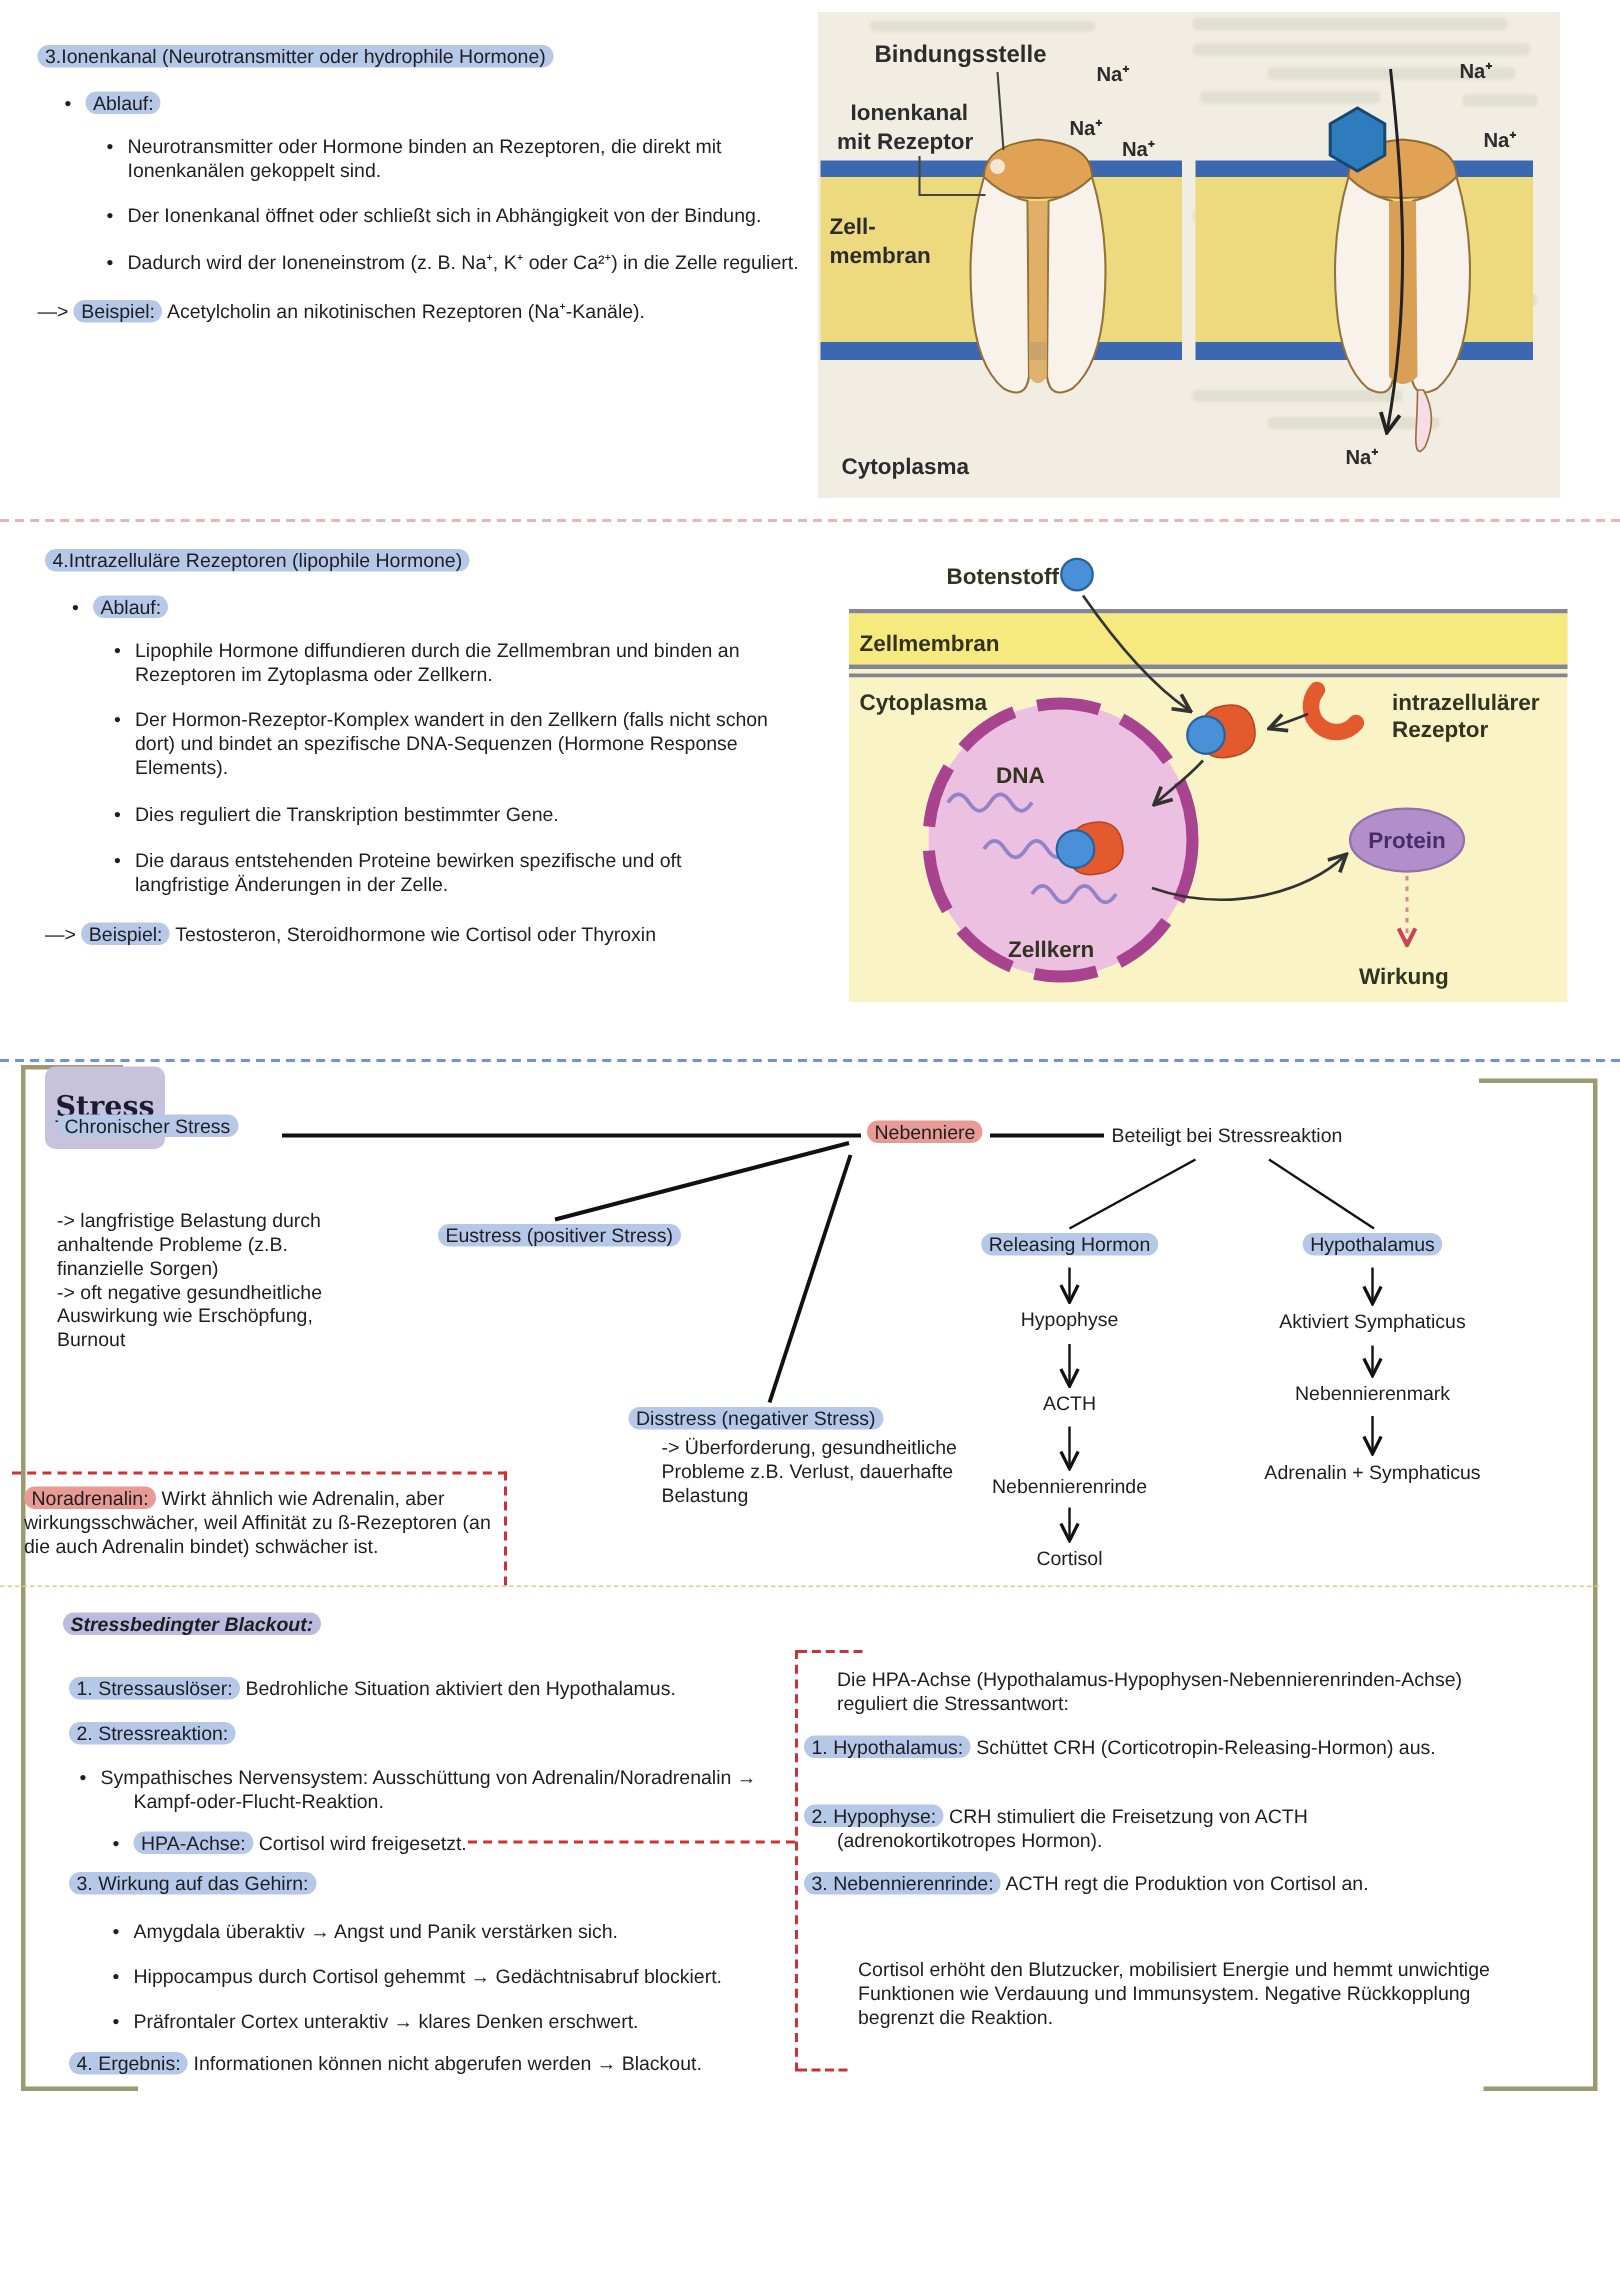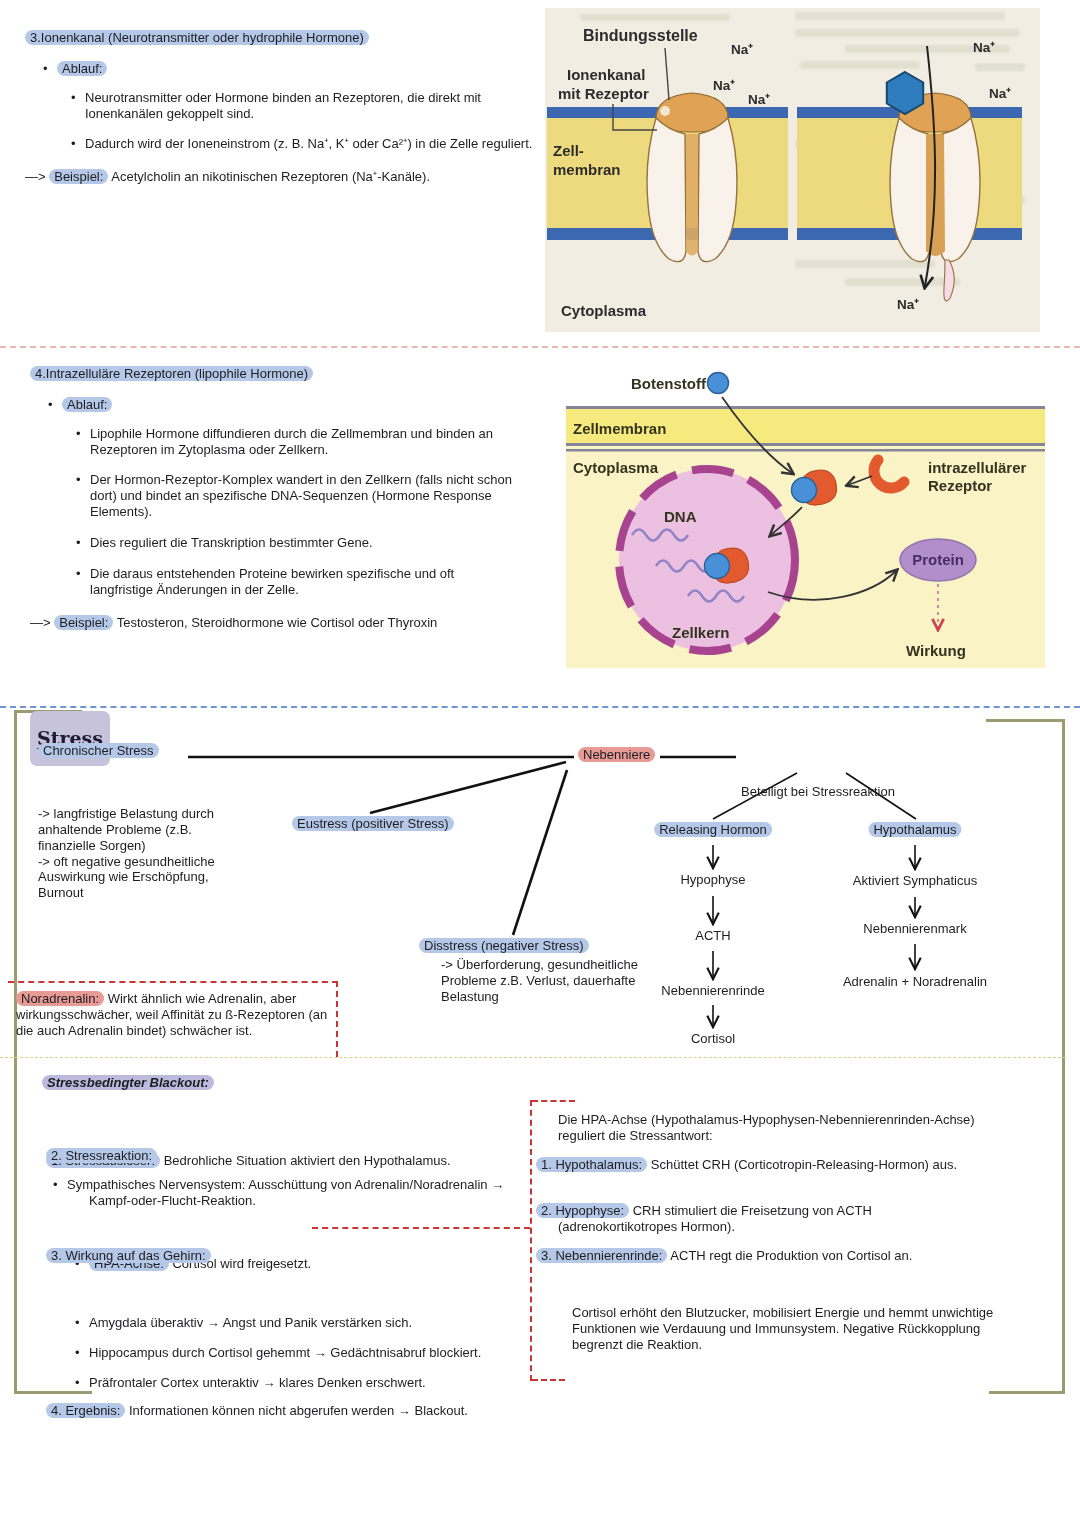--- a/index.html
+++ b/index.html
@@ -3,21 +3,21 @@
 <meta charset="utf-8">
 <style>
   html,body{margin:0;padding:0;background:#ffffff;}
   .page{position:relative;width:1080px;height:1527px;background:#ffffff;
         font-family:"Liberation Sans",sans-serif;color:#1d1d22;overflow:hidden;}
   .abs{position:absolute;}
   .pill{background:#b5c8e8;border-radius:9px;padding:0 5px;display:inline;box-decoration-break:clone;}
   .pill.red{background:#e79b94;}
   .pill.lav{background:#bdbade;}
   .preline{white-space:pre-line;margin-top:44px;}
-  .nowrap{white-space:nowrap;margin-top:35px;}
+  .nowrap{white-space:nowrap;}
   .hang{text-indent:-22px;}
   
   .sec{position:absolute;font-size:13px;line-height:1.22;}
   .sec .head{margin-bottom:15px;}
   .sec .ablauf-row{margin-left:32px;margin-bottom:13px;position:relative;}
   .sec .ablauf-row::before{content:"•";position:absolute;left:-14px;}
   .sec ul{list-style:none;margin:0;padding:0 0 0 60px;}
   .sec li{position:relative;margin-bottom:15px;max-width:452px;}
   .sec li::before{content:"•";position:absolute;left:-14px;}
   .beis{margin-top:17px;}
@@ -48,20 +48,21 @@
 </head>
 <body>
 
 <div class="page">
 
   <section class="sec" style="left:25px;top:30px;width:520px;">
     <div class="head"><span class="pill">3.Ionenkanal (Neurotransmitter oder hydrophile Hormone)</span></div>
     <div class="ablauf-row"><span class="pill">Ablauf:</span></div>
     <ul>
       <li>Neurotransmitter oder Hormone binden an Rezeptoren, die direkt mit Ionenkanälen gekoppelt sind.</li>
+      <li>Der Ionenkanal öffnet oder schließt sich in Abhängigkeit von der Bindung.</li>
       <li>Dadurch wird der Ioneneinstrom (z. B. Na⁺, K⁺ oder Ca²⁺) in die Zelle reguliert.</li>
     </ul>
     <div class="beis">
       <span>—&gt;</span>
       <span class="pill">Beispiel:</span>
       <span>Acetylcholin an nikotinischen Rezeptoren (Na⁺-Kanäle).</span>
     </div>
   </section>
 
   <svg class="abs" style="left:545px;top:8px;" width="495" height="324" viewBox="0 0 495 324">
@@ -266,21 +267,21 @@
 
     <div class="abs chain" style="left:713px;top:122px;"><span class="pill">Releasing Hormon</span></div>
     <div class="abs chain" style="left:713px;top:172px;">Hypophyse</div>
     <div class="abs chain" style="left:713px;top:228px;">ACTH</div>
     <div class="abs chain" style="left:713px;top:283px;">Nebennierenrinde</div>
     <div class="abs chain" style="left:713px;top:331px;">Cortisol</div>
 
     <div class="abs chain" style="left:915px;top:122px;"><span class="pill">Hypothalamus</span></div>
     <div class="abs chain" style="left:915px;top:173px;">Aktiviert Symphaticus</div>
     <div class="abs chain" style="left:915px;top:221px;">Nebennierenmark</div>
-    <div class="abs chain" style="left:915px;top:274px;">Adrenalin + Noradrenalin</div>
+    <div class="abs chain" style="left:915px;top:274px;">Adrenalin + Symphaticus</div>
 
     <div class="redbox" style="left:8px;top:281px;width:330px;height:76px;padding:8px 0 0 8px;box-sizing:border-box;">
       <span class="pill red">Noradrenalin:</span>
       <span>Wirkt ähnlich wie Adrenalin, aber wirkungsschwächer, weil Affinität zu ß-Rezeptoren (an die auch Adrenalin bindet) schwächer ist.</span>
     </div>
 
     <div class="sep yellow" style="left:0;top:357px;width:1066px;"></div>
 
     <div class="abs" style="left:42px;top:375px;font-weight:bold;font-style:italic;"><span class="pill lav">Stressbedingter Blackout:</span></div>
 

